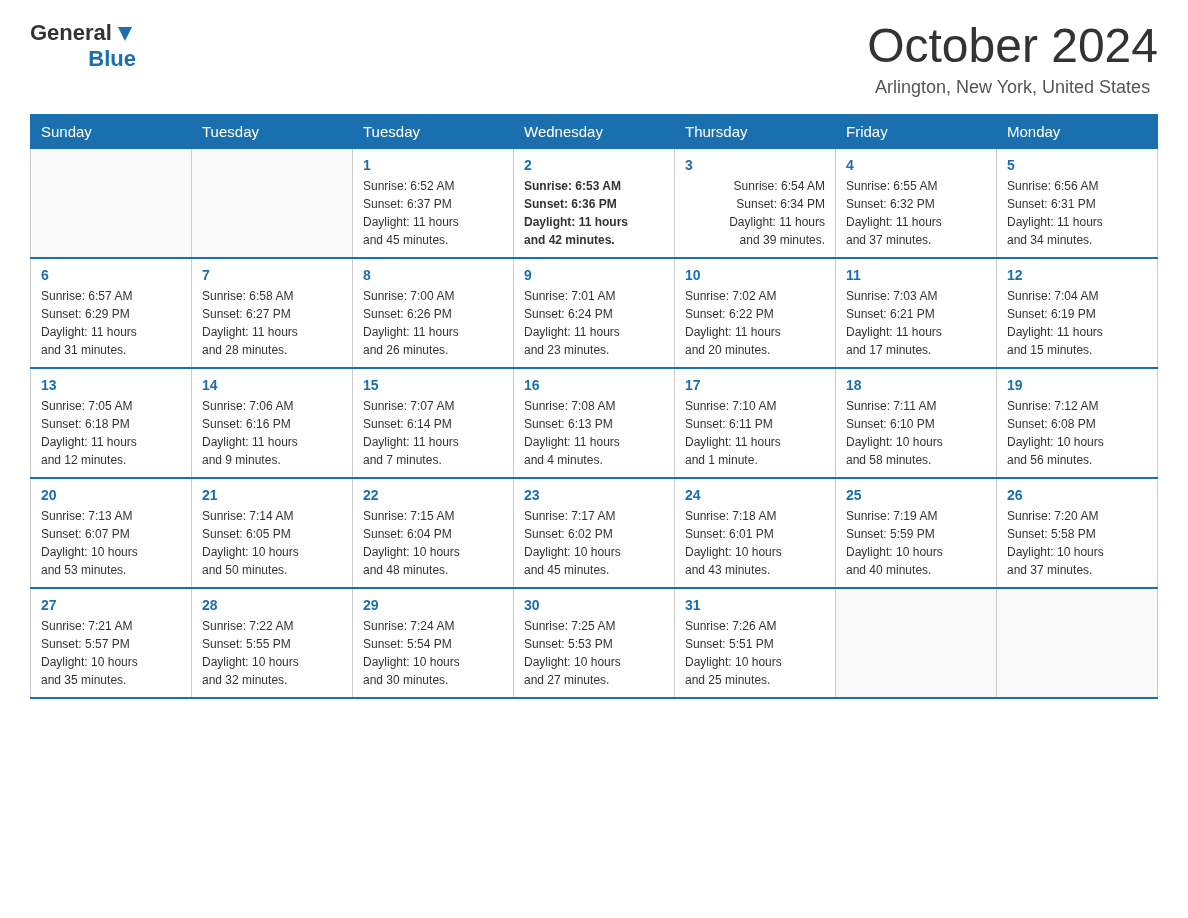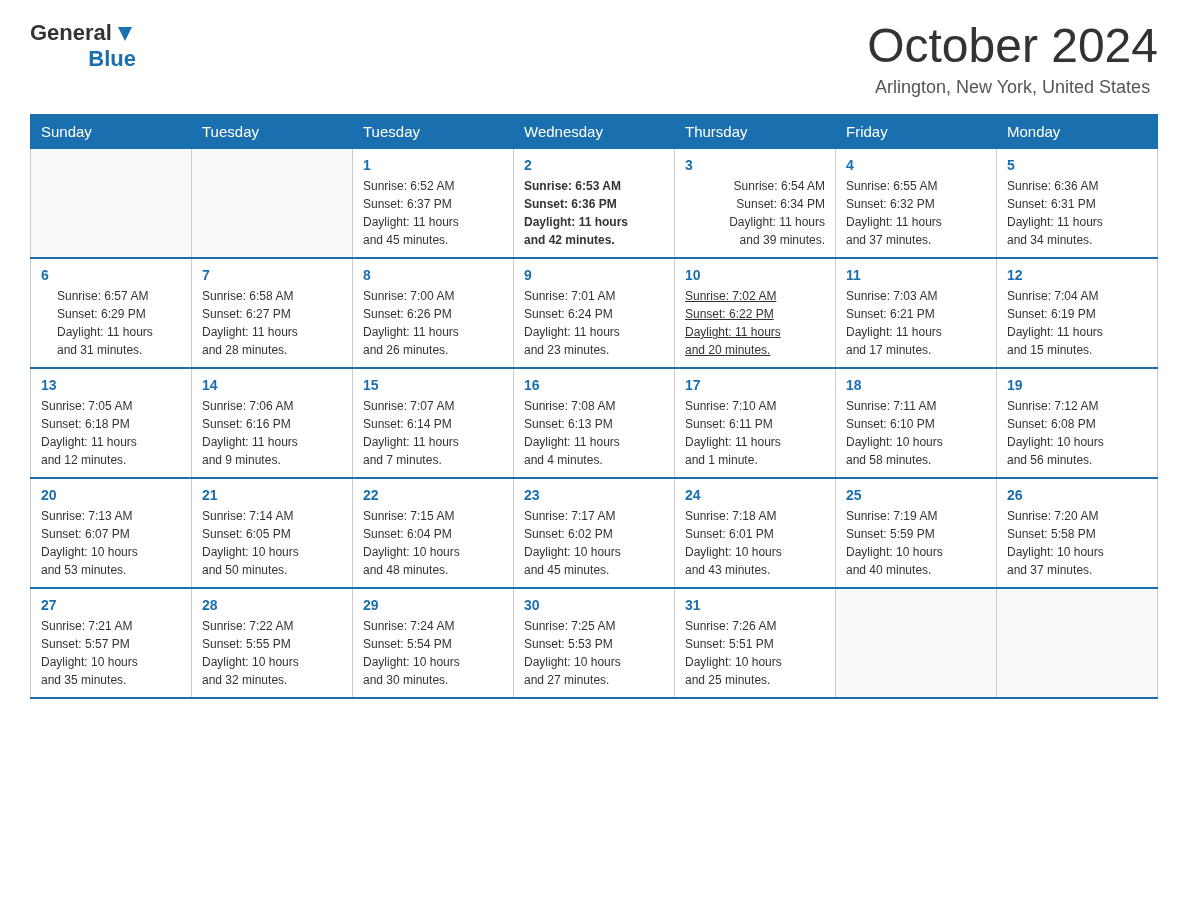--- a/index.html
+++ b/index.html
@@ -143,30 +143,30 @@
         </td>
         <td>
           <span class="day-number">4</span>
           <div class="day-info" style="white-space: pre-line;">Sunrise: 6:55 AM
 Sunset: 6:32 PM
 Daylight: 11 hours
 and 37 minutes.</div>
         </td>
         <td>
           <span class="day-number">5</span>
-          <div class="day-info" style="white-space: pre-line;">Sunrise: 6:36 AM
+          <div class="day-info" style="white-space: pre-line;">Sunrise: 6:56 AM
 Sunset: 6:31 PM
 Daylight: 11 hours
 and 34 minutes.</div>
         </td>
       </tr>
       <tr>
         <td>
           <span class="day-number">6</span>
-          <div class="day-info" style="white-space: pre-line; margin-left: 16px;">Sunrise: 6:57 AM
+          <div class="day-info" style="white-space: pre-line;">Sunrise: 6:57 AM
 Sunset: 6:29 PM
 Daylight: 11 hours
 and 31 minutes.</div>
         </td>
         <td>
           <span class="day-number">7</span>
           <div class="day-info" style="white-space: pre-line;">Sunrise: 6:58 AM
 Sunset: 6:27 PM
 Daylight: 11 hours
 and 28 minutes.</div>
@@ -180,21 +180,21 @@
         </td>
         <td>
           <span class="day-number">9</span>
           <div class="day-info" style="white-space: pre-line;">Sunrise: 7:01 AM
 Sunset: 6:24 PM
 Daylight: 11 hours
 and 23 minutes.</div>
         </td>
         <td>
           <span class="day-number">10</span>
-          <div class="day-info" style="white-space: pre-line; text-decoration: underline;">Sunrise: 7:02 AM
+          <div class="day-info" style="white-space: pre-line;">Sunrise: 7:02 AM
 Sunset: 6:22 PM
 Daylight: 11 hours
 and 20 minutes.</div>
         </td>
         <td>
           <span class="day-number">11</span>
           <div class="day-info" style="white-space: pre-line;">Sunrise: 7:03 AM
 Sunset: 6:21 PM
 Daylight: 11 hours
 and 17 minutes.</div>

